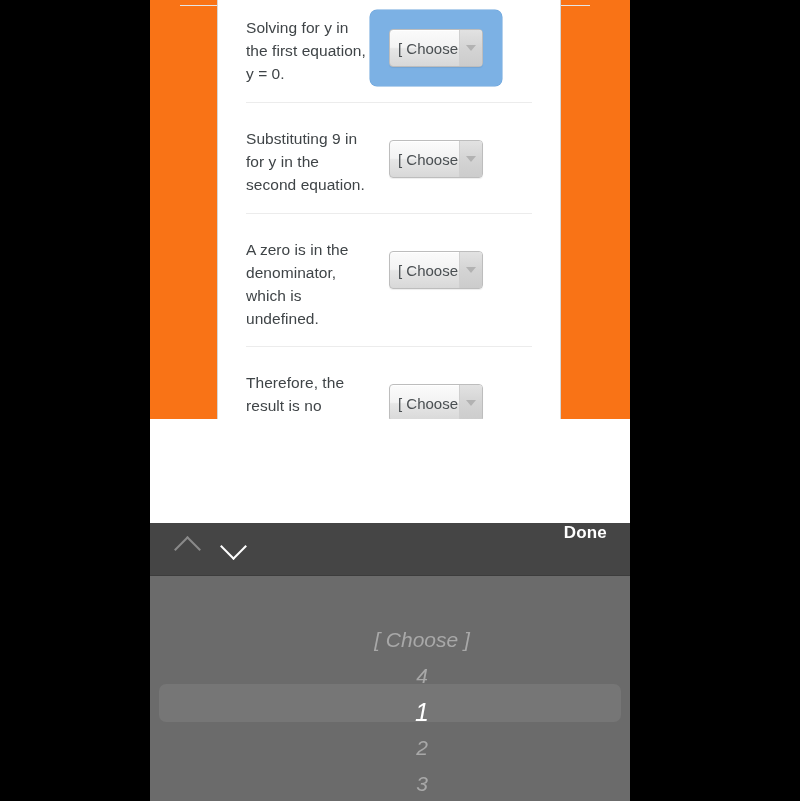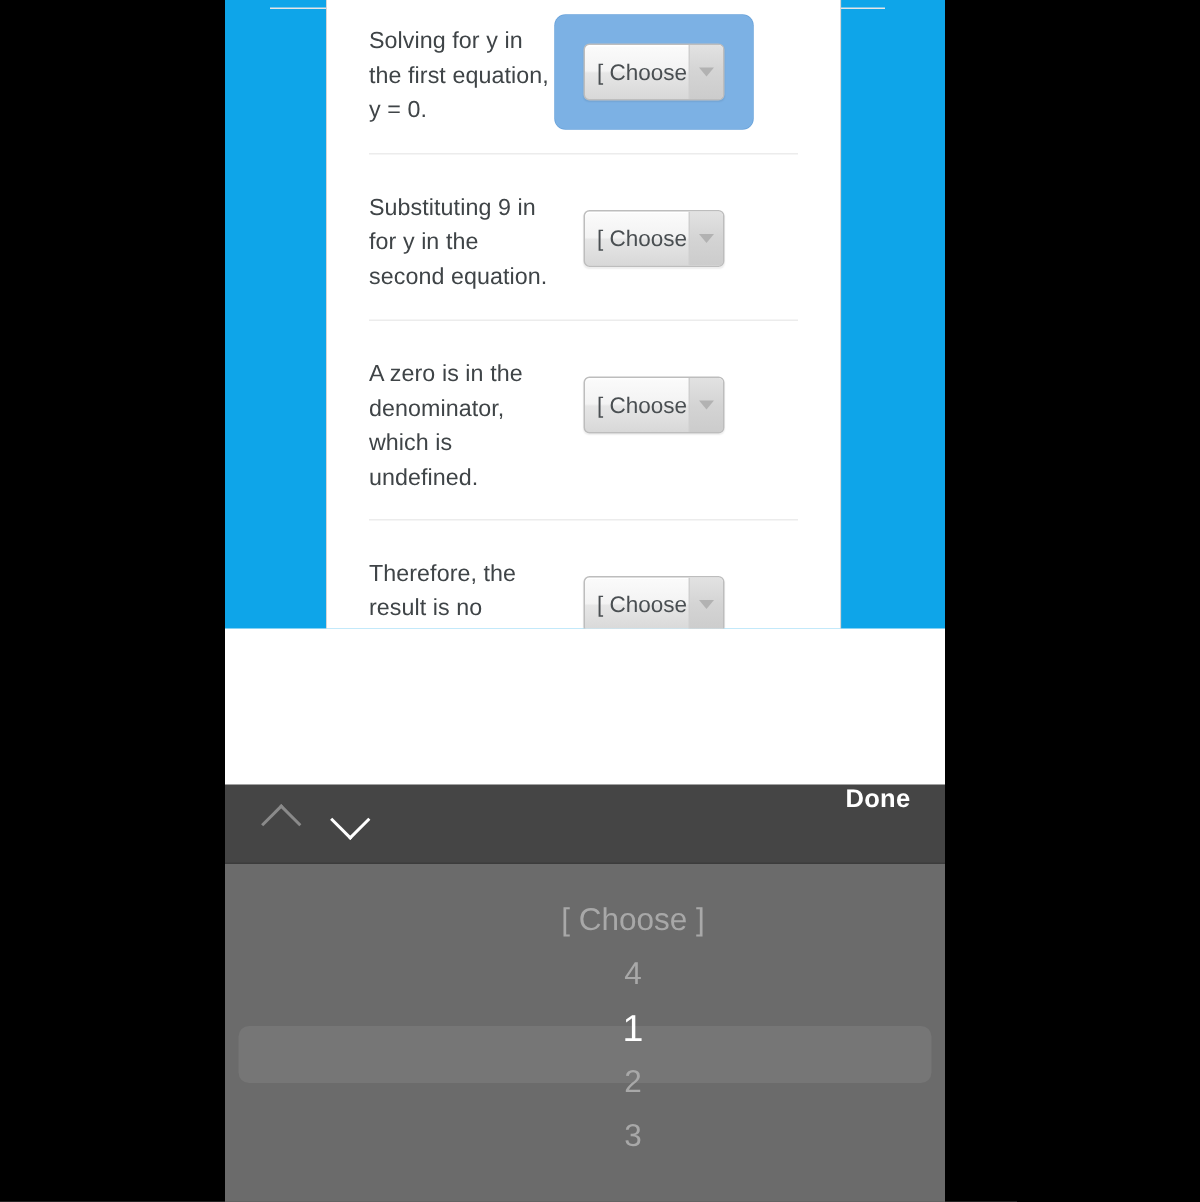--- a/index.html
+++ b/index.html
@@ -43,21 +43,21 @@
     overflow: hidden;
   }
 
   
   .webpage {
     position: absolute;
     left: 0;
     top: 0;
     width: 480px;
     height: 419px;
-    background: #0ea5e9;
+    background: #f97316;
     overflow: hidden;
     text-decoration: underline;
   }
 
   .top-rule {
     position: absolute;
     left: 30px;
     top: 5px;
     width: 410px;
     height: 1px;
@@ -217,22 +217,23 @@
     left: 0;
     top: 576px;
     width: 480px;
     height: 225px;
     background: #6b6b6b;
     overflow: hidden;
   }
   .picker-list {
     position: absolute;
     left: 0;
-    top: 20px;
+    top: 46px;
     width: 544px;
+    font-style: italic;
   }
   .picker-item {
     height: 36px;
     line-height: 36px;
     text-align: center;
     font-size: 21px;
     color: #a8a8a8;
     position: relative;
     z-index: 2;
   }

